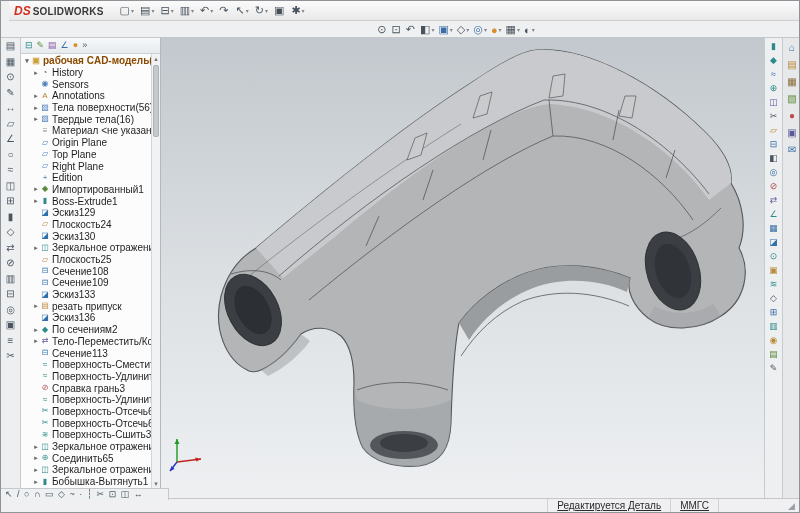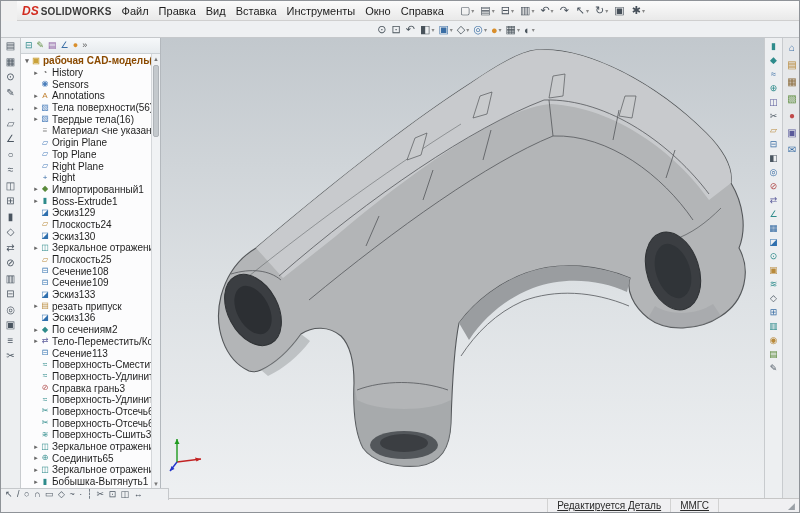--- a/index.html
+++ b/index.html
@@ -1,21 +1,21 @@
 <!DOCTYPE html>
 <html style="--accent-red: #d22b1f; --viewport-top: #c2c8cd; --viewport-bottom: #eef0f2; --model-face: #b3b5b7; --model-face-light: #c9cbcd; --model-face-dark: #9a9da0; --model-edge: #54575a; --model-recess: #3b3e42;"><head>
 <meta charset="utf-8">
 <style>
   * { margin:0; padding:0; box-sizing:border-box; }
   body { background:#888; font-family:"Liberation Sans", sans-serif; }
   .app { position:relative; width:800px; height:513px; background:#f0f0f0; overflow:hidden;
          font-family:"Liberation Sans", sans-serif; font-size:11px; color:#222; border:1px solid #8f9398; }
 
   
-  .titlebar { position:absolute; top:0; left:16px; right:0; height:20px; display:flex; align-items:center;
+  .titlebar { position:absolute; top:0; left:8px; right:0; height:20px; display:flex; align-items:center;
               background:linear-gradient(#fbfbfb,#e9e9e9); border-bottom:1px solid #cfcfcf; padding:0 3px; }
   .logo { display:flex; align-items:baseline; gap:2px; margin:0 5px 0 2px; white-space:nowrap; }
   .logo-mark { color:var(--accent-red,#d22b1f); font-weight:bold; font-style:italic; font-size:12px; }
   .logo-text { font-weight:bold; color:#3a3a3a; font-size:10px; letter-spacing:.2px; }
   .menubar { display:flex; }
   .menu-item { padding:2px 5px; font-size:11px; color:#1d1d1d; cursor:default; }
   .tb1 { display:flex; align-items:center; margin-left:8px; }
   .tb-btn { display:flex; align-items:center; height:16px; padding:0 3px; color:#47505a; font-size:11px; }
   .tb-btn .drop { font-size:6px; color:#888; margin-left:1px; }
   .doc-title { margin-left:auto; display:flex; align-items:center; gap:3px; font-size:10px; color:#333; white-space:nowrap; }
@@ -89,30 +89,20 @@
 </head>
 <body>
 
 <div class="app">
 
   <div class="titlebar">
     <div class="logo">
       <span class="logo-mark">DS</span>
       <span class="logo-text">SOLIDWORKS</span>
     </div>
-    <div class="menubar">
-
-    <span class="menu-item">Файл</span>
-        <span class="menu-item">Правка</span>
-        <span class="menu-item">Вид</span>
-        <span class="menu-item">Вставка</span>
-        <span class="menu-item">Инструменты</span>
-        <span class="menu-item">Окно</span>
-        <span class="menu-item">Справка</span>
-      </div>
     <div class="tb1">
 
         <span class="tb-btn">
           <span>▢</span>
           <span class="drop">▾</span>
         </span>
 
         <span class="tb-btn">
           <span>▤</span>
           <span class="drop">▾</span>
@@ -309,21 +299,21 @@
 
         <div class="trow">
           <span class="arrow"></span>
           <span class="tico" style="color: rgb(74, 126, 187);">▱</span>
           <span class="tlabel">Right Plane</span>
         </div>
 
         <div class="trow">
           <span class="arrow"></span>
           <span class="tico" style="color: rgb(58, 110, 165);">+</span>
-          <span class="tlabel">Right</span>
+          <span class="tlabel">Edition</span>
         </div>
 
         <div class="trow">
           <span class="arrow">▸</span>
           <span class="tico" style="color: rgb(90, 138, 58);">◆</span>
           <span class="tlabel">Импортированный1</span>
         </div>
 
         <div class="trow">
           <span class="arrow">▸</span>

